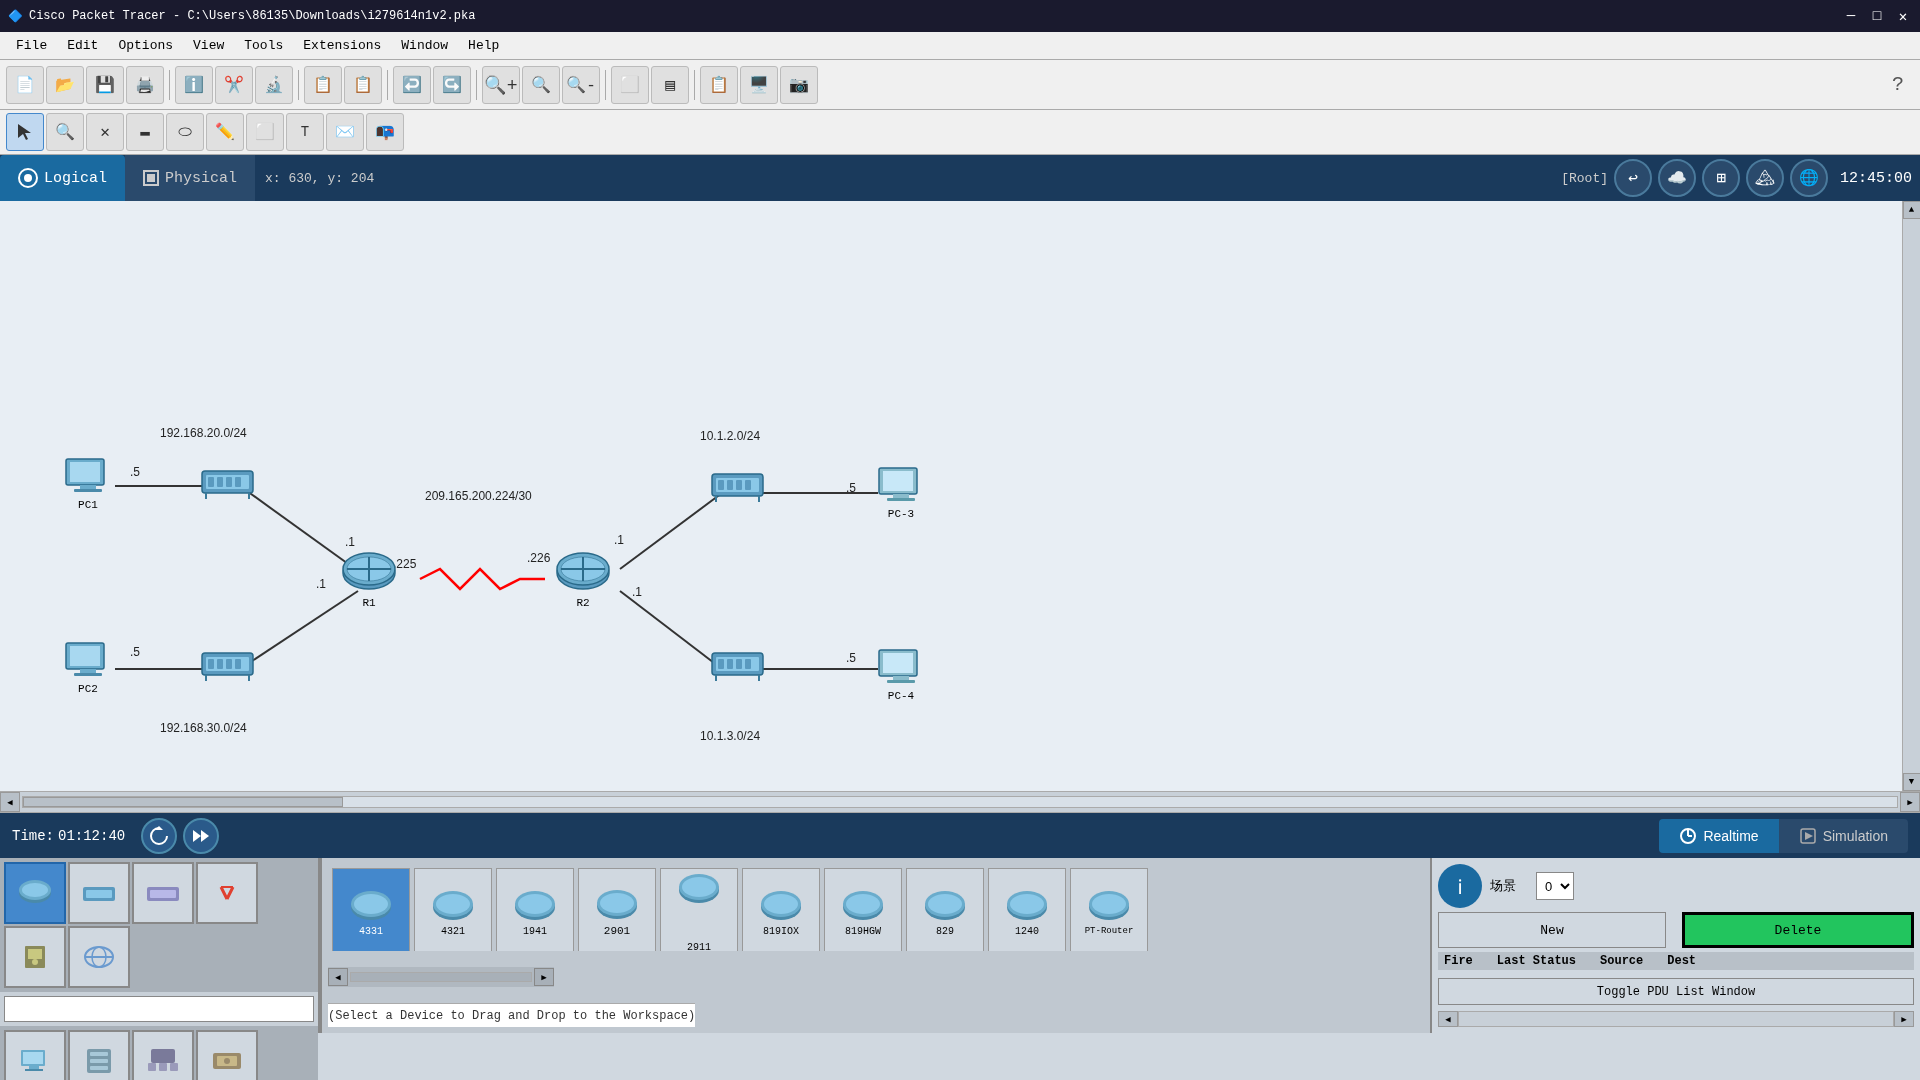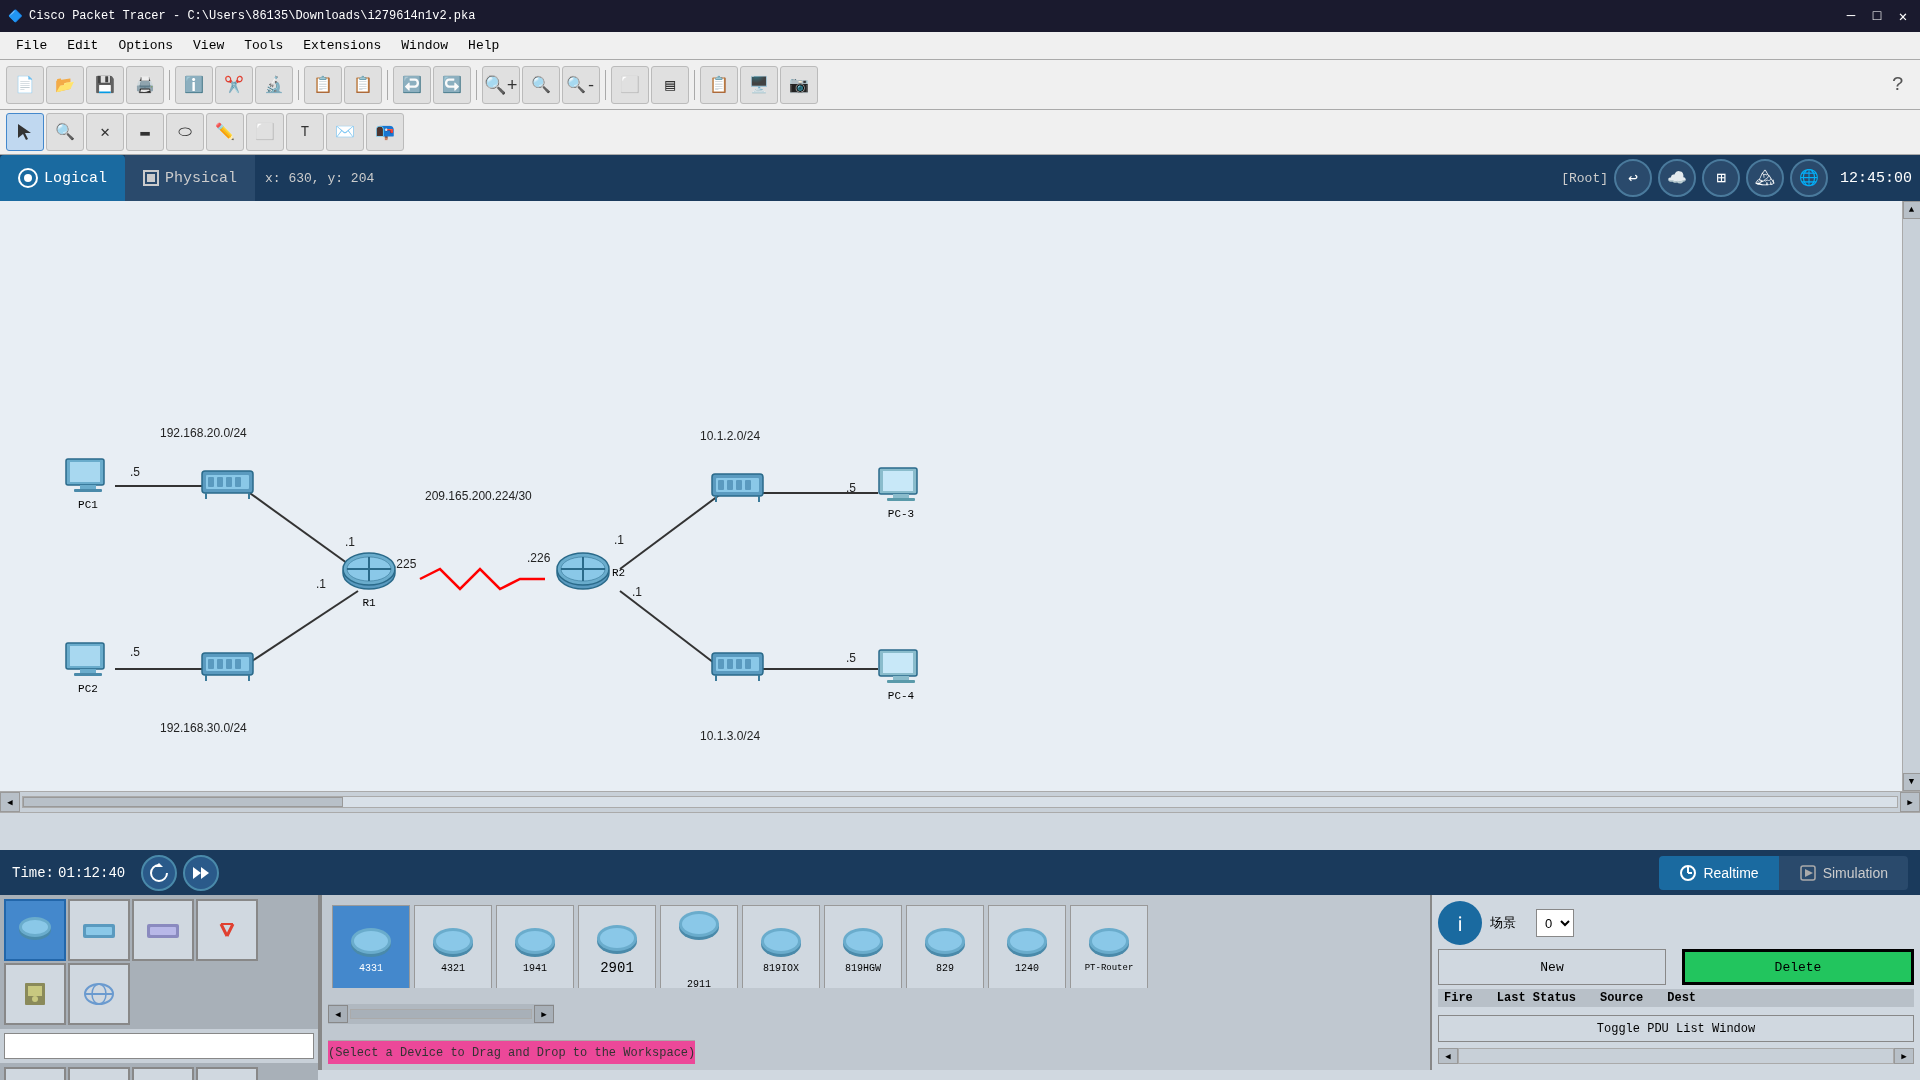--- a/index.html
+++ b/index.html
@@ -87,21 +87,21 @@
     .net-label { position: absolute; font-size: 12px; color: #222; font-family: Arial, sans-serif; }
     .net-device { position: absolute; display: flex; flex-direction: column; align-items: center; cursor: pointer; }
 
     
     #net-canvas { position: absolute; top: 0; left: 0; width: 100%; height: 100%; pointer-events: none; }
 
     
     #statusbar {
       width: 100%; height: 45px; background: #1a3a5c;
       display: flex; align-items: center; padding: 0 12px;
-      color: white; font-size: 14px; font-family: 'Courier New', monospace; margin-top: 37px;
+      color: white; font-size: 14px; font-family: 'Courier New', monospace;
     }
     .btn-realtime-sim { margin-left: auto; display: flex; gap: 0; }
     .btn-realtime {
       background: #1a6aa0; color: white; border: none; padding: 8px 20px;
       cursor: pointer; font-size: 14px; border-radius: 4px 0 0 4px;
       display: flex; align-items: center; gap: 6px;
     }
     .btn-simulation {
       background: #2a4a6c; color: #ccc; border: none; padding: 8px 20px;
       cursor: pointer; font-size: 14px; border-radius: 0 4px 4px 0;
@@ -398,21 +398,21 @@
       <ellipse cx="29" cy="24" rx="26" ry="16" fill="#5a9abf" stroke="#2a6a8a" stroke-width="1.5"></ellipse>
       <ellipse cx="29" cy="20" rx="26" ry="16" fill="#6aaccc" stroke="#2a6a8a" stroke-width="1.5"></ellipse>
       <ellipse cx="29" cy="20" rx="22" ry="12" fill="#8ac8e8"></ellipse>
       <ellipse cx="29" cy="20" rx="22" ry="12" fill="none" stroke="#2a6a8a" stroke-width="0.5"></ellipse>
       <line x1="7" y1="20" x2="51" y2="20" stroke="#2a6a8a" stroke-width="0.5"></line>
       <line x1="29" y1="8" x2="29" y2="32" stroke="#2a6a8a" stroke-width="0.5"></line>
     </svg>
     <span style="font-size:11px;">R1</span>
   </div>
 
-  <div style="position:absolute; left:554px; top:348px; cursor:pointer; display:flex; flex-direction:row; align-items:center;">
+  <div style="position:absolute; left:554px; top:348px; cursor:pointer; display:flex; flex-direction:column; align-items:center;">
     <svg width="58" height="48" viewBox="0 0 58 48">
       <ellipse cx="29" cy="24" rx="26" ry="16" fill="#5a9abf" stroke="#2a6a8a" stroke-width="1.5"></ellipse>
       <ellipse cx="29" cy="20" rx="26" ry="16" fill="#6aaccc" stroke="#2a6a8a" stroke-width="1.5"></ellipse>
       <ellipse cx="29" cy="20" rx="22" ry="12" fill="#8ac8e8"></ellipse>
       <ellipse cx="29" cy="20" rx="22" ry="12" fill="none" stroke="#2a6a8a" stroke-width="0.5"></ellipse>
       <line x1="7" y1="20" x2="51" y2="20" stroke="#2a6a8a" stroke-width="0.5"></line>
       <line x1="29" y1="8" x2="29" y2="32" stroke="#2a6a8a" stroke-width="0.5"></line>
     </svg>
     <span style="font-size:11px;">R2</span>
   </div>
@@ -571,21 +571,21 @@
             <ellipse cx="22" cy="14" rx="17" ry="10" fill="#8ac8e8"></ellipse>
           </svg>
         <span style="font-size:10px;">1941</span>
       </div>
       <div class="device-item">
         <svg width="44" height="34" viewBox="0 0 44 34">
             <ellipse cx="22" cy="17" rx="20" ry="13" fill="#4a8aaa"></ellipse>
             <ellipse cx="22" cy="14" rx="20" ry="13" fill="#6aaccc"></ellipse>
             <ellipse cx="22" cy="14" rx="17" ry="10" fill="#8ac8e8"></ellipse>
           </svg>
-        <span style="font-size:14px;">2901</span>
+        <span style="font-size:11px;">2901</span>
       </div>
       <div class="device-item">
         <svg width="44" height="34" viewBox="0 0 44 34">
             <ellipse cx="22" cy="17" rx="20" ry="13" fill="#4a8aaa"></ellipse>
             <ellipse cx="22" cy="14" rx="20" ry="13" fill="#6aaccc"></ellipse>
             <ellipse cx="22" cy="14" rx="17" ry="10" fill="#8ac8e8"></ellipse>
           </svg>
         <span style="font-size:10px;margin-top:33px;">2911</span>
       </div>
       <div class="device-item">
@@ -631,21 +631,21 @@
     </div>
 
     <div style="height:20px; background:#b0b8c0; display:flex; align-items:center;">
       <div style="width:20px;height:18px;background:#a8b0b8;border:1px solid #888;display:flex;align-items:center;justify-content:center;cursor:pointer;font-size:9px;">◀</div>
       <div style="flex:1;height:10px;background:#c0c8d0;border:1px solid #aaa;margin:0 2px;">
         <div style="width:180px;height:100%;background:#a8b0b8;"></div>
       </div>
       <div style="width:20px;height:18px;background:#a8b0b8;border:1px solid #888;display:flex;align-items:center;justify-content:center;cursor:pointer;font-size:9px;">▶</div>
     </div>
 
-    <div style="height:24px; background:#ec4899; display:flex; align-items:center; justify-content:center; font-size:12px; font-family:'Courier New',monospace; color:#333; border-top:1px solid #aaa;">
+    <div style="height:24px; background:#ffffff; display:flex; align-items:center; justify-content:center; font-size:12px; font-family:'Courier New',monospace; color:#333; border-top:1px solid #aaa;">
       (Select a Device to Drag and Drop to the Workspace)
     </div>
   </div>
 
   <div id="right-panel" style="width:490px; background:#d0d8e0; border-left:2px solid #888; display:flex; flex-direction:column; padding:6px; gap:4px;">
     <div style="display:flex; align-items:center; gap:8px;">
       <div style="width:44px;height:44px;background:#1a6aa0;border-radius:50%;display:flex;align-items:center;justify-content:center;color:white;font-size:20px;cursor:pointer;">ℹ</div>
       <div style="display:flex; align-items:center; gap:20px;">
         <span style="font-size:13px;">场景</span>
         <select style="height:28px; font-size:13px; border:1px solid #888; background:white; padding:0 4px;">

